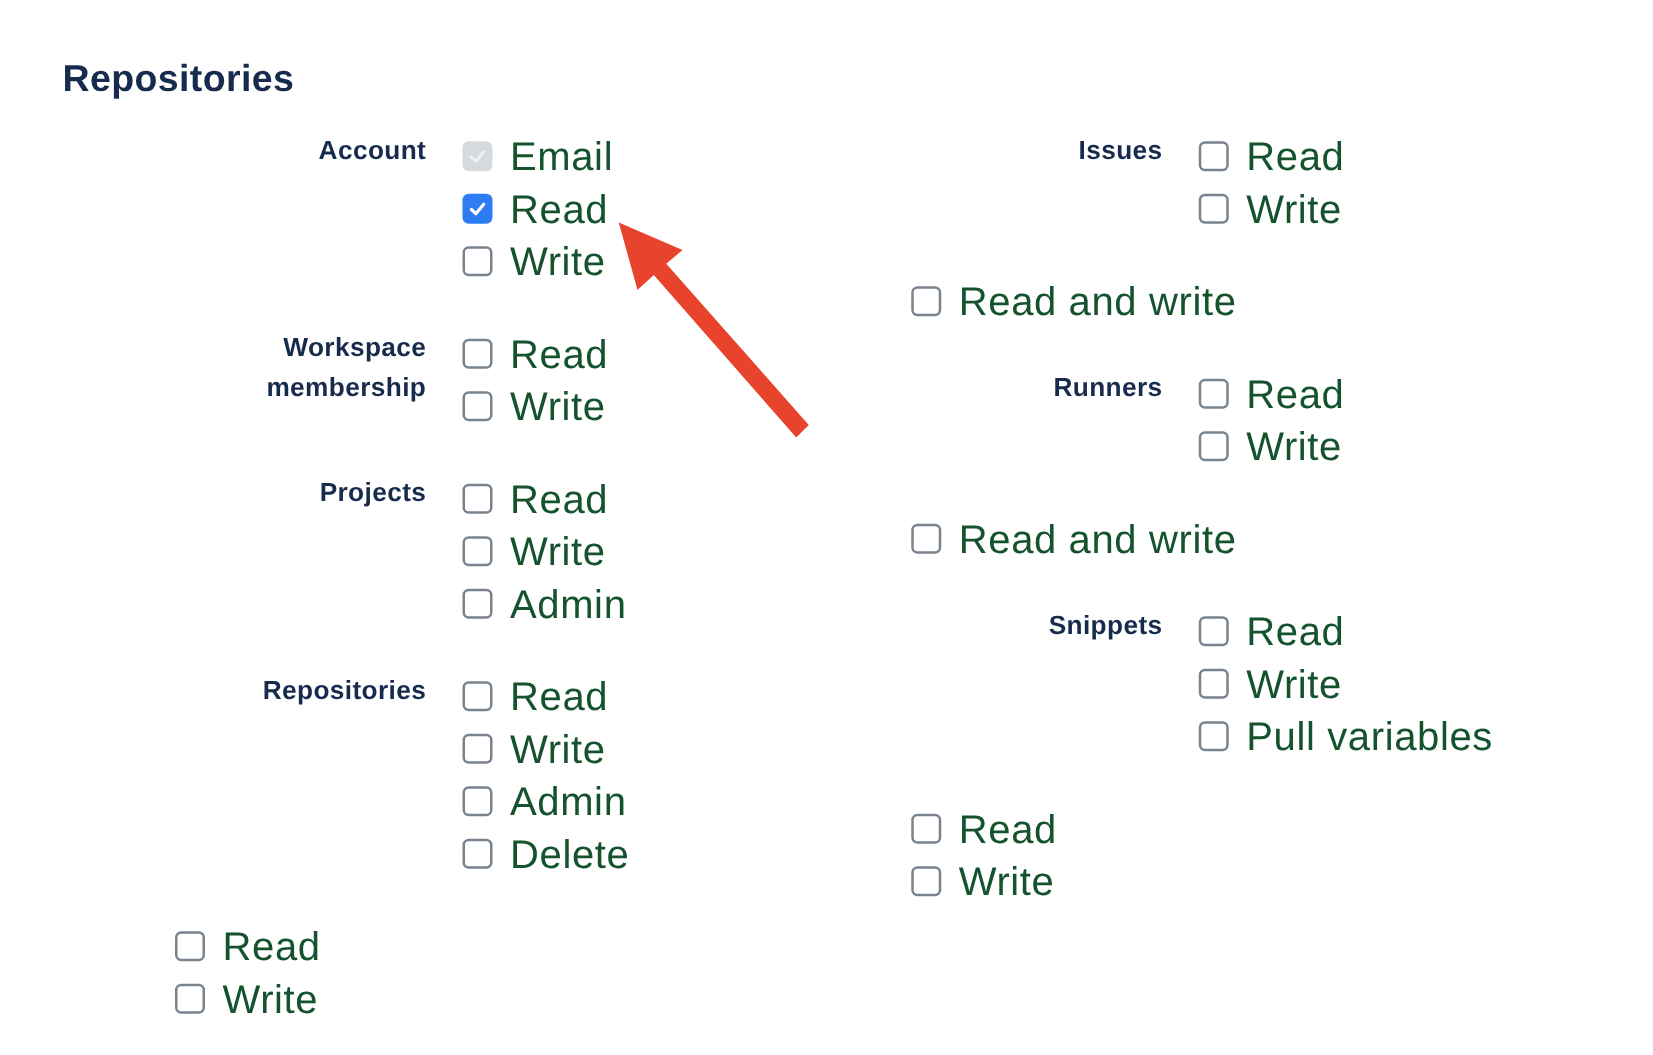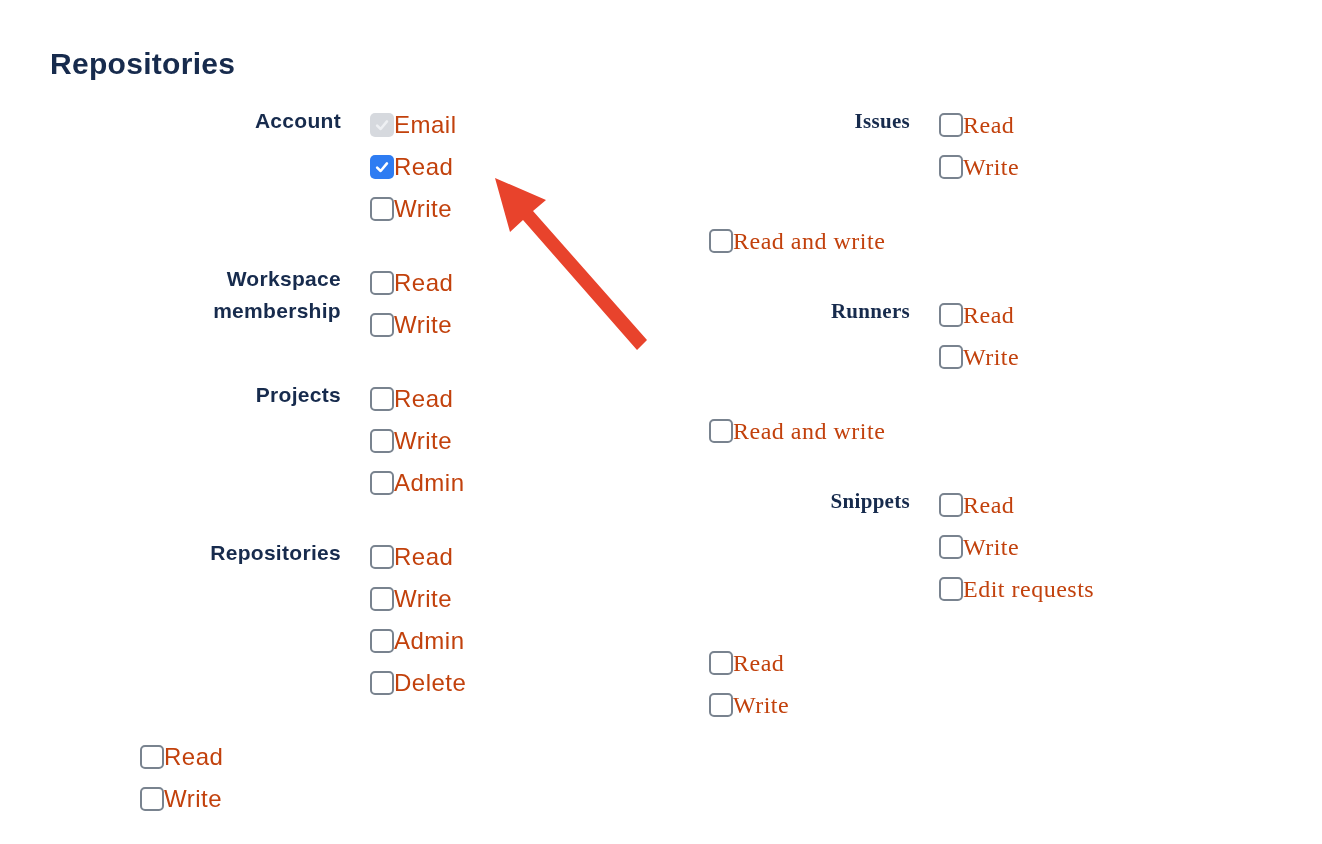--- a/index.html
+++ b/index.html
@@ -27,21 +27,21 @@
     font-weight: bold;
     letter-spacing: 0.3px;
     color: #172b4d;
   }
   .col {
     position: absolute;
     top: 113px;
     width: 600px;
   }
   .col[data-col="0"] { left: 111px; }
-  .col[data-col="1"] { left: 680px; font-family: Liberation Serif, serif; }
+  .col[data-col="1"] { left: 700px; }
 
   .group {
     display: flex;
     align-items: flex-start;
     margin-bottom: 32px;
   }
   .group-label {
     width: 230px;
     min-width: 230px;
     text-align: right;
@@ -80,23 +80,24 @@
   .cb.checked { background: #2e7cf2; }
   .cb.checked .check path { stroke: #ffffff; }
   .cb.checked-disabled { background: #d6d9de; }
   .cb.checked-disabled .check path { stroke: #eef0f3; }
   .check {
     width: 18px;
     height: 18px;
     display: block;
   }
   .option-label {
-    font-size: 24px;
+    margin-left: 14px;
+    font-size: 32px;
     letter-spacing: 0.5px;
-    color: #c2410c;
+    color: #14532d;
     white-space: nowrap;
   }
   .arrow-overlay {
     position: absolute;
     left: 0;
     top: 0;
     width: 1322px;
     height: 844px;
     pointer-events: none;
   }
@@ -309,21 +310,21 @@
     <span class="cb unchecked" data-interactable="true">
       
     </span>
     <span class="option-label" data-interactable="false">Write</span>
   </label>
 
   <label class="option" data-interactable="true">
     <span class="cb unchecked" data-interactable="true">
       
     </span>
-    <span class="option-label" data-interactable="false">Edit requests</span>
+    <span class="option-label" data-interactable="false">Pull variables</span>
   </label>
 </div>
   </div>
 
   <div class="group" data-interactable="false">
     <div class="options" data-interactable="false">
   <label class="option" data-interactable="true">
     <span class="cb unchecked" data-interactable="true">
       
     </span>

